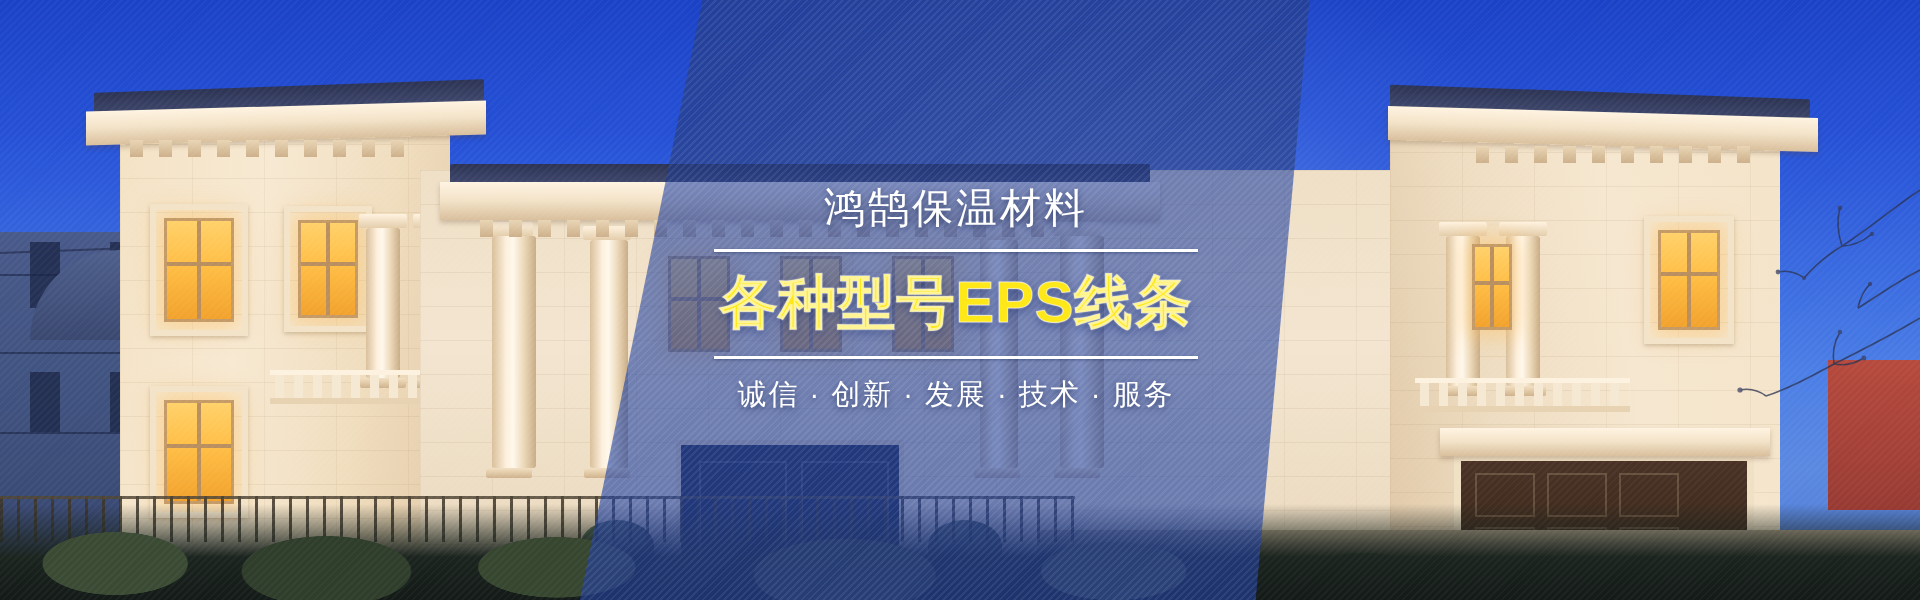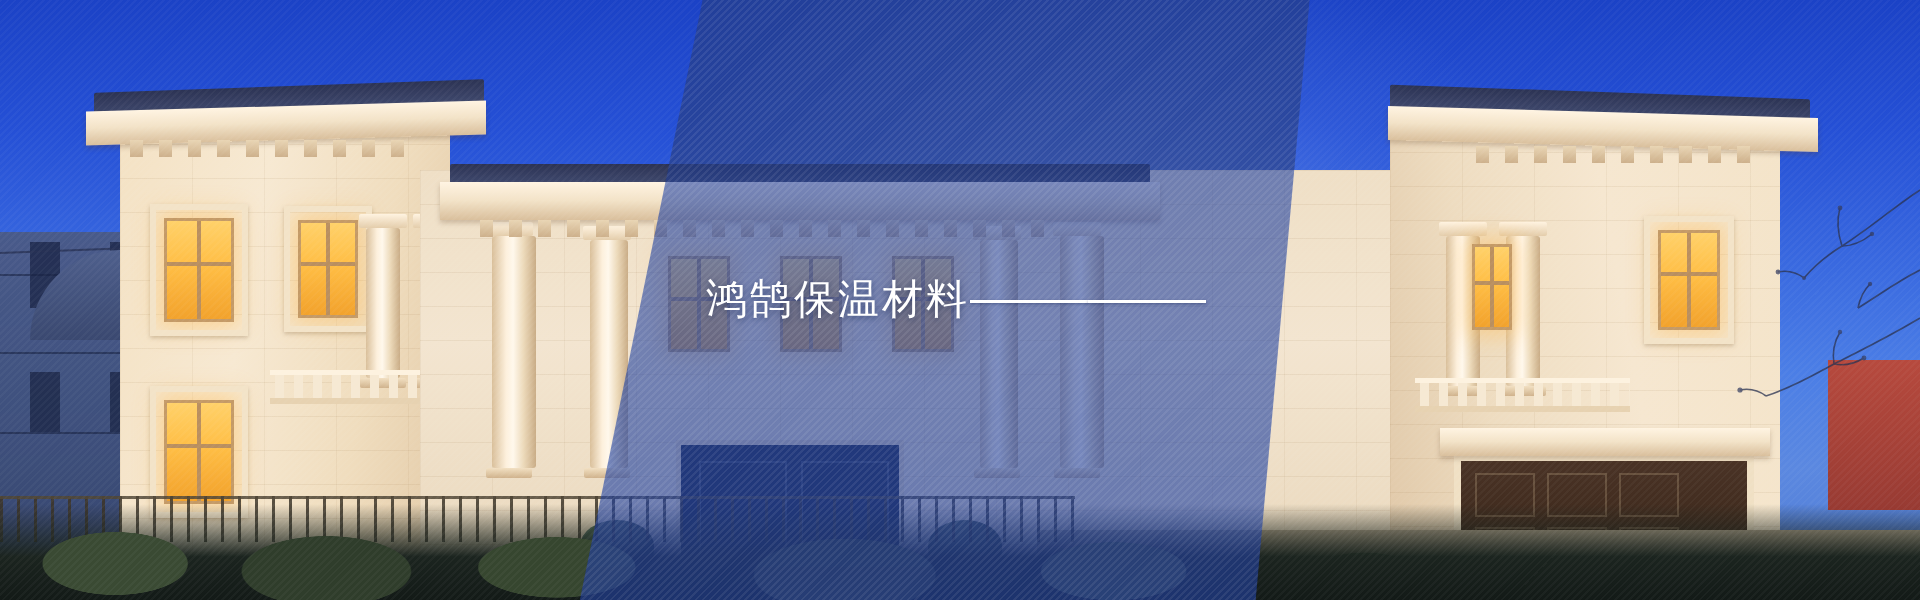--- a/index.html
+++ b/index.html
@@ -249,21 +249,21 @@
     background:repeating-linear-gradient(135deg,
       rgba(255,255,255,.035) 0 2px,
       rgba(0,0,0,0) 2px 5px);
     pointer-events:none;
   }
 
   
   .content{
     position:absolute;
     left:706px; top:0; width:500px; height:100%;
-    display:flex; flex-direction:row;
+    display:flex; flex-direction:column;
     align-items:center; justify-content:center;
     text-align:center;
   }
   .brand{
     color:#ffffff;
     font-size:41px;
     letter-spacing:3px;
     font-weight:400;
     text-shadow:0 2px 6px rgba(10,25,70,.55);
     line-height:1.15;
@@ -490,19 +490,21 @@
 
   <div class="screen-tex"></div>
 
   <div class="content">
 
     <div class="brand">鸿鹄保温材料</div>
 
     <div class="rule"></div>
 
     <div class="headline">
+      <span class="l1">各种型号EPS线条</span>
     </div>
 
     <div class="rule bottom"></div>
 
+    <div class="tagline">诚信 · 创新 · 发展 · 技术 · 服务</div>
   </div>
 
 </div>
 
 </body></html>

